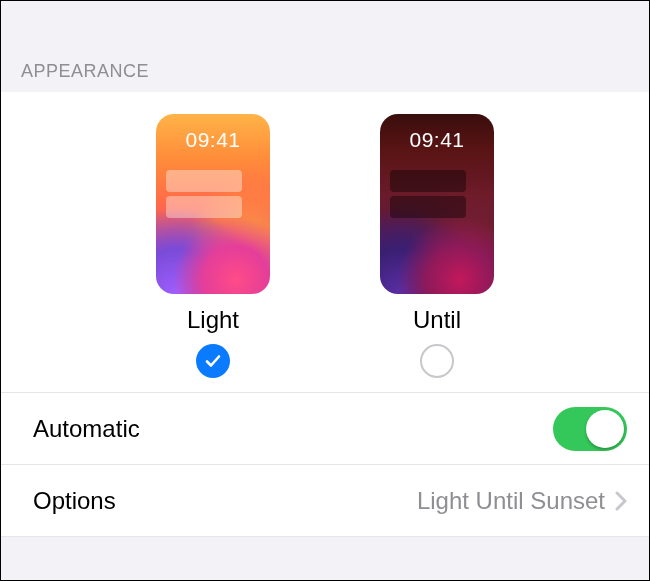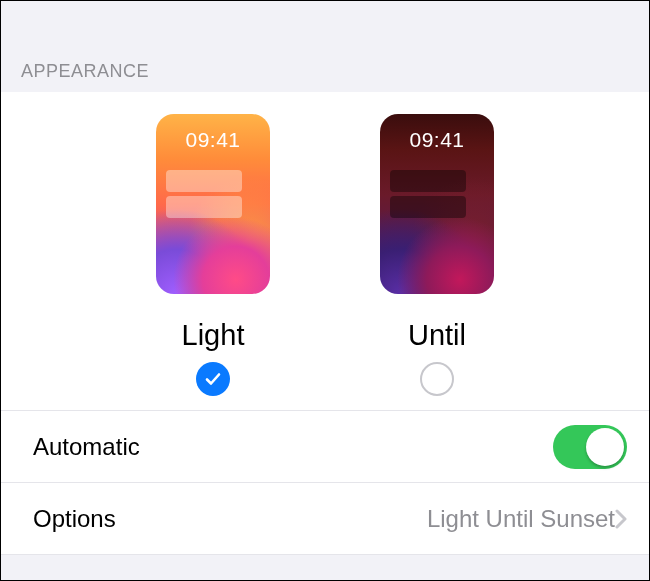--- a/index.html
+++ b/index.html
@@ -69,22 +69,22 @@
       left: 10px;
       width: 76px;
       height: 22px;
       border-radius: 4px;
     }
     .preview.light .widget { background: rgba(255,255,255,0.38); }
     .preview.dark  .widget { background: rgba(0,0,0,0.38); }
     .preview .widget.w1 { top: 56px; }
     .preview .widget.w2 { top: 82px; }
     .option-label {
-      margin-top: 25px;
-      font-size: 29px;
+      margin-top: 12px;
+      font-size: 24px;
       color: #000;
     }
     .radio {
       margin-top: 10px;
       width: 34px;
       height: 34px;
       border-radius: 50%;
       display: flex;
       align-items: center;
       justify-content: center;
@@ -104,20 +104,21 @@
       padding: 0 22px 0 32px;
       height: 72px;
       border-top: 1px solid #e5e5ea;
       font-size: 24px;
       cursor: pointer;
     }
     .row .left { color: #000; }
     .row .right {
       display: flex;
       align-items: center;
+      gap: 10px;
       color: #8e8e93;
     }
     .switch {
       width: 74px;
       height: 44px;
       border-radius: 22px;
       position: relative;
     }
     .switch.on { background: #34c759; }
     .switch .knob {

